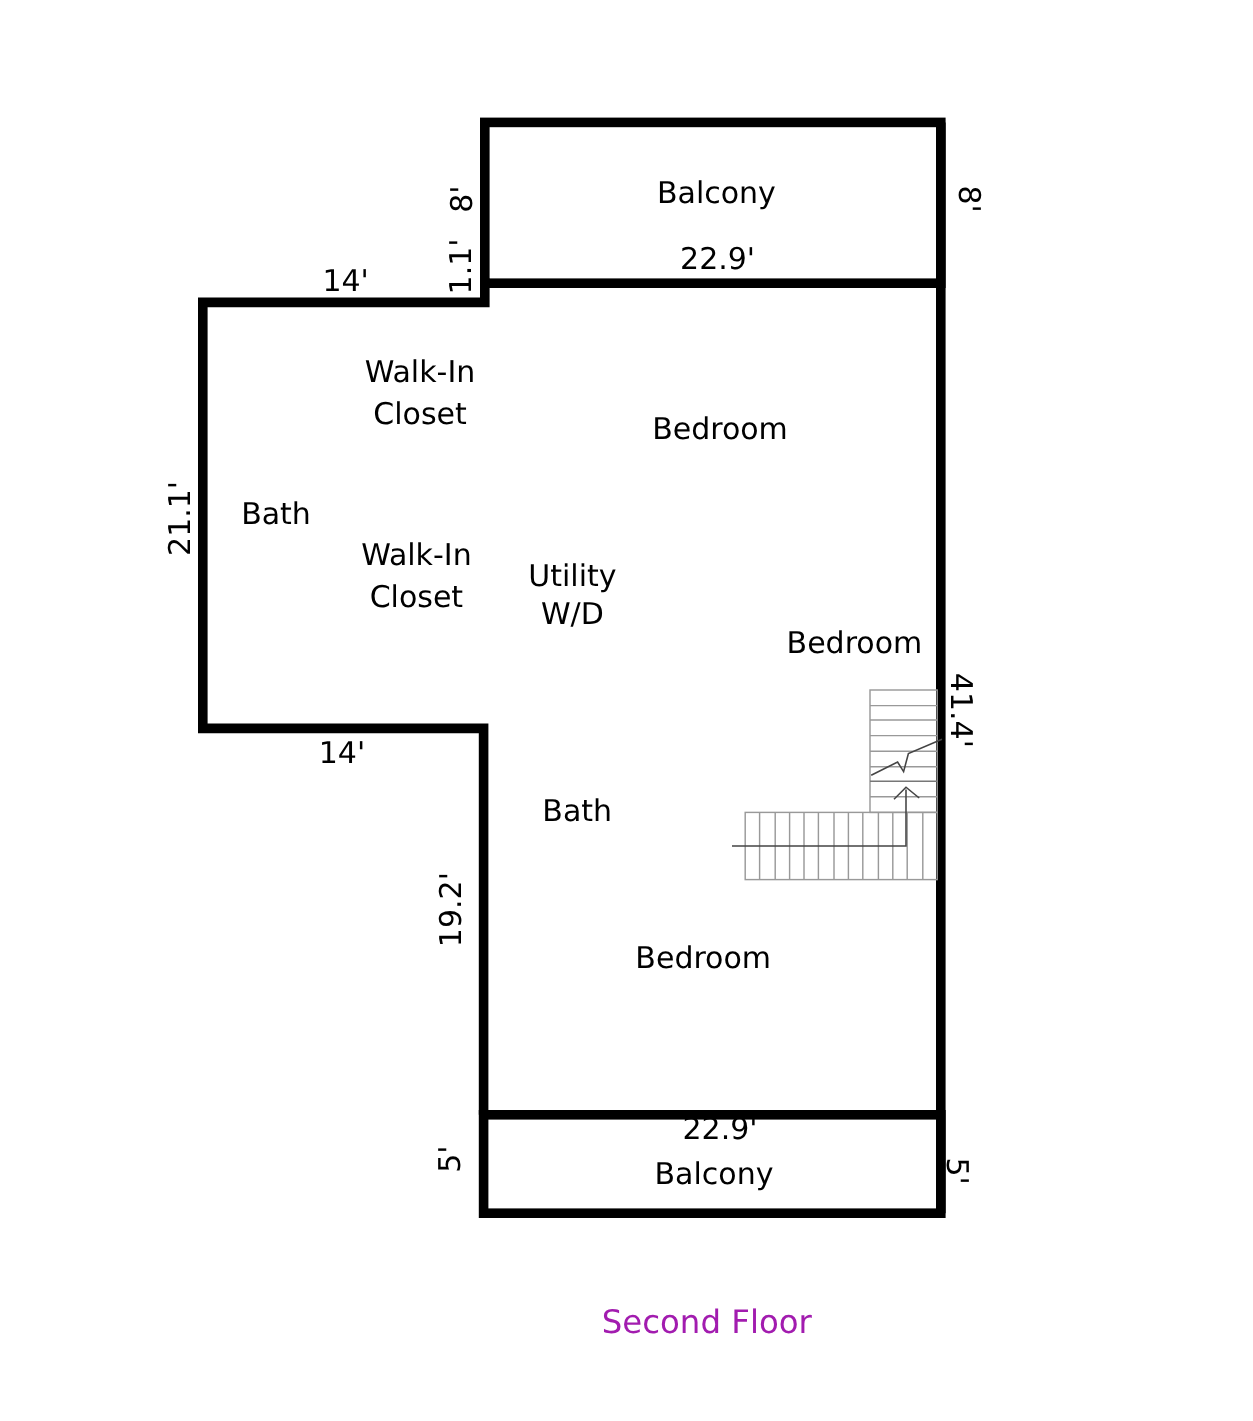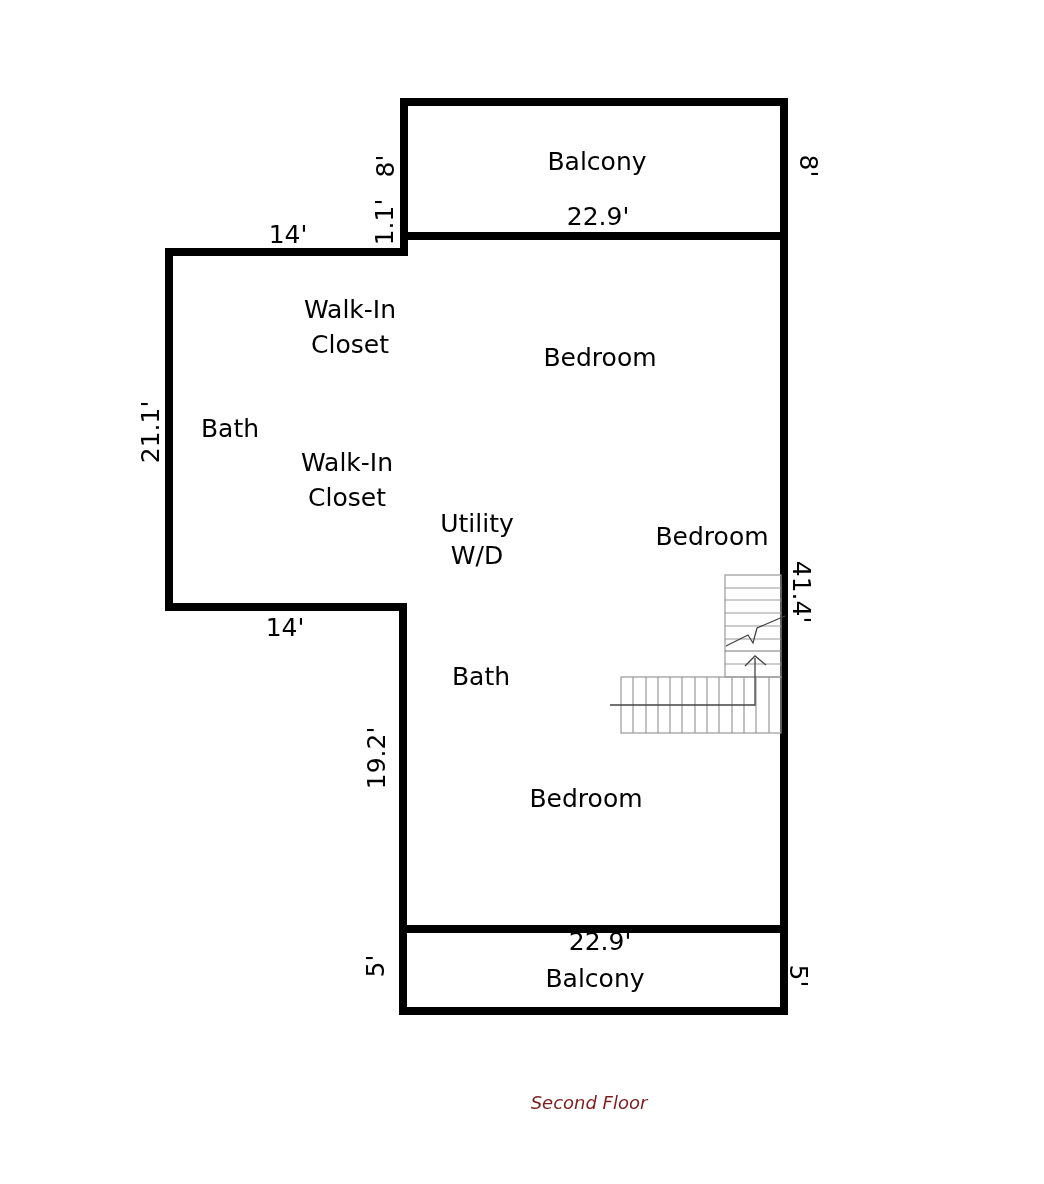--- a/index.html
+++ b/index.html
@@ -24,29 +24,28 @@
     position: absolute;
     transform: translate(-50%, -50%);
     font-size: 25px;
     color: #000000;
     text-align: center;
     line-height: 35px;
     white-space: nowrap;
   }
   .lbl.rot-ccw { transform: translate(-50%, -50%) rotate(-90deg); }
   .lbl.rot-cw  { transform: translate(-50%, -50%) rotate(90deg); }
-  .lbl.tight   { line-height: 32px; margin-top: 44px; }
+  .lbl.tight   { line-height: 32px; }
   .lbl span { display: block; }
   .title {
     position: absolute;
     transform: translate(-50%, -50%);
-    font-size: 18px;
-    color: #7f1d1d;
+    font-size: 27px;
+    color: #a21caf;
     white-space: nowrap;
-    font-style: italic;
   }
 </style>
 </head>
 <body>
 
 <div id="plan">
 
   <svg id="walls-svg" width="1044" height="1184" viewBox="0 0 1044 1184">
 
     <g fill="none" stroke="#000000" stroke-width="8">

